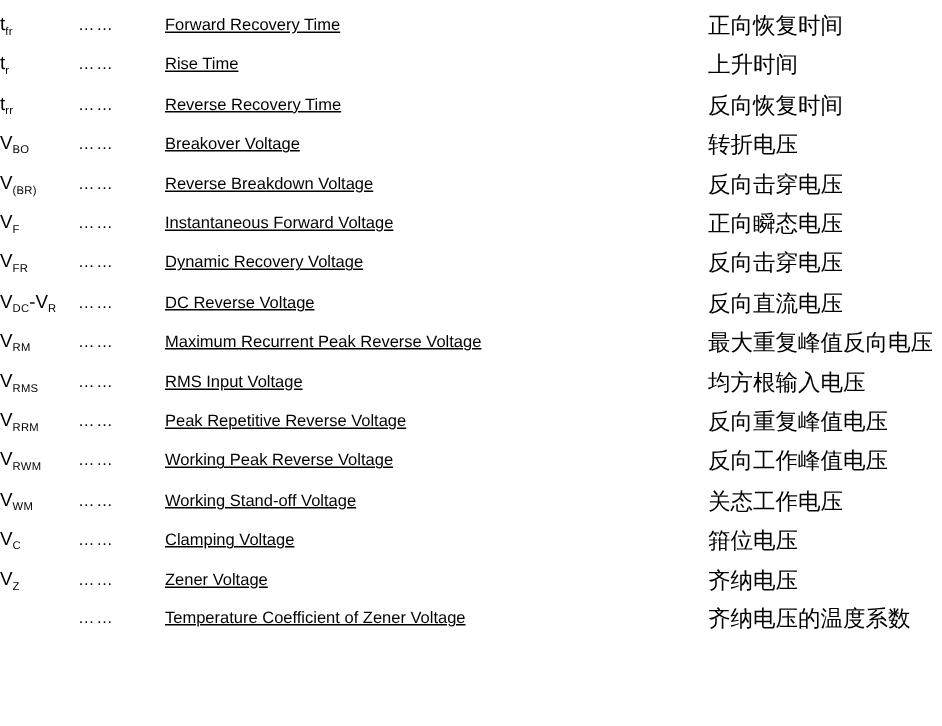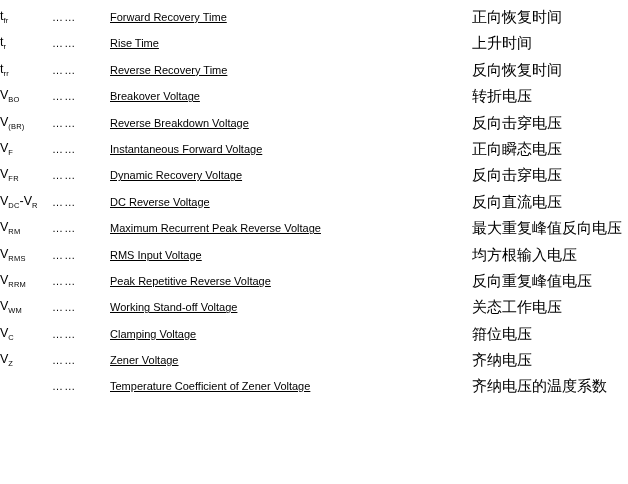--- a/index.html
+++ b/index.html
@@ -134,20 +134,26 @@
         <td class="en">RMS Input Voltage</td>
         <td class="cn">均方根输入电压</td>
       </tr>
       <tr>
         <td class="sym"><span class="base">V</span><sub>RRM</sub></td>
         <td class="dots">……</td>
         <td class="en">Peak Repetitive Reverse Voltage</td>
         <td class="cn">反向重复峰值电压</td>
       </tr>
       <tr>
+        <td class="sym"><span class="base">V</span><sub>RWM</sub></td>
+        <td class="dots">……</td>
+        <td class="en">Working Peak Reverse Voltage</td>
+        <td class="cn">反向工作峰值电压</td>
+      </tr>
+      <tr>
         <td class="sym"><span class="base">V</span><sub>WM</sub></td>
         <td class="dots">……</td>
         <td class="en">Working  Stand-off Voltage</td>
         <td class="cn">关态工作电压</td>
       </tr>
       <tr>
         <td class="sym"><span class="base">V</span><sub>C</sub></td>
         <td class="dots">……</td>
         <td class="en">Clamping Voltage</td>
         <td class="cn">箝位电压</td>

